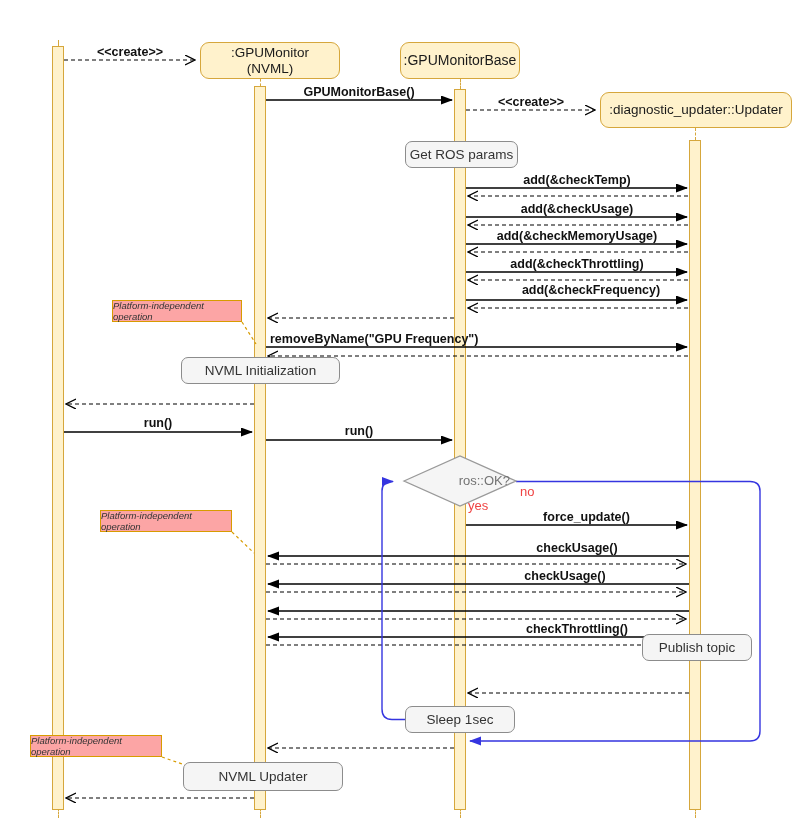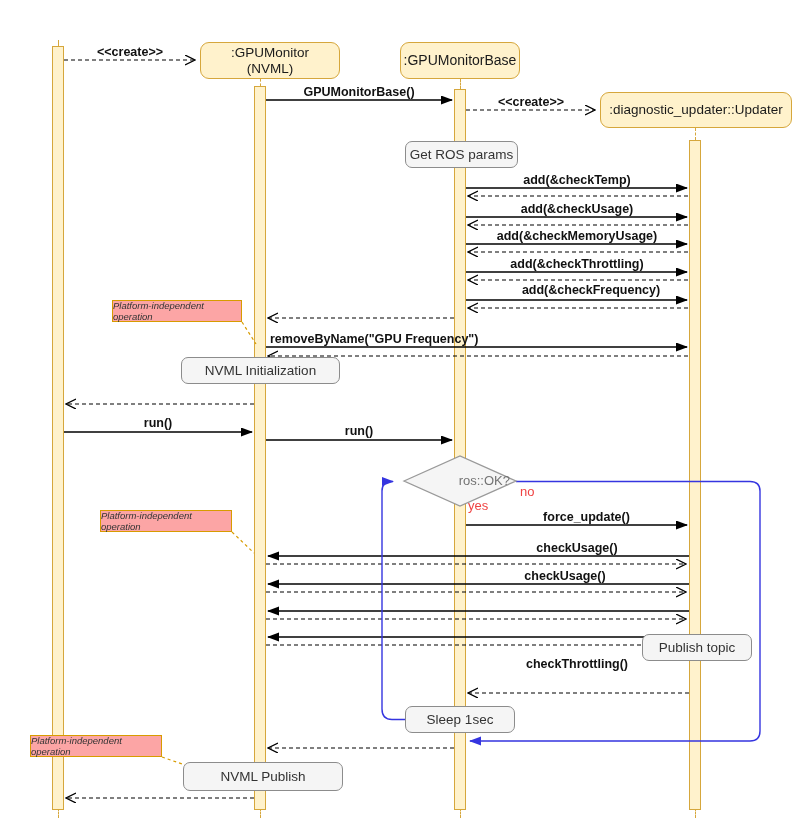--- a/index.html
+++ b/index.html
@@ -122,31 +122,31 @@
   <div class="mlabel" style="left:466px;top:201px;width:222px;">add(&amp;checkUsage)</div>
   <div class="mlabel" style="left:466px;top:228px;width:222px;">add(&amp;checkMemoryUsage)</div>
   <div class="mlabel" style="left:466px;top:256px;width:222px;">add(&amp;checkThrottling)</div>
   <div class="mlabel" style="left:466px;top:282px;width:250px;">add(&amp;checkFrequency)</div>
   <div class="mlabel left" style="left:270px;top:331px;">removeByName("GPU Frequency")</div>
   <div class="mlabel" style="left:64px;top:415px;width:188px;">run()</div>
   <div class="mlabel" style="left:266px;top:423px;width:186px;">run()</div>
   <div class="mlabel" style="left:466px;top:509px;width:241px;">force_update()</div>
   <div class="mlabel" style="left:466px;top:540px;width:222px;">checkUsage()</div>
   <div class="mlabel" style="left:466px;top:568px;width:198px;">checkUsage()</div>
-  <div class="mlabel" style="left:466px;top:621px;width:222px;margin-top:35px;">checkThrottling()</div>
+  <div class="mlabel" style="left:466px;top:621px;width:222px;">checkThrottling()</div>
 
   <div class="cond-label" style="left:410px;top:473px;width:100px;">ros::OK?</div>
   <div class="blue-label" style="left:520px;top:484px;">no</div>
   <div class="blue-label" style="left:468px;top:498px;">yes</div>
 
   <div class="action" style="left:405px;top:141px;width:113px;height:27px;">Get ROS params</div>
   <div class="action" style="left:181px;top:357px;width:159px;height:27px;">NVML Initialization</div>
   <div class="action" style="left:642px;top:634px;width:110px;height:27px;">Publish topic</div>
   <div class="action" style="left:405px;top:706px;width:110px;height:27px;">Sleep 1sec</div>
-  <div class="action" style="left:183px;top:762px;width:160px;height:29px;">NVML Publish</div>
+  <div class="action" style="left:183px;top:762px;width:160px;height:29px;">NVML Updater</div>
 
   <div class="note" style="left:112px;top:300px;width:130px;height:22px;">Platform-independent operation</div>
   <div class="note" style="left:100px;top:510px;width:132px;height:22px;">Platform-independent operation</div>
   <div class="note" style="left:30px;top:735px;width:132px;height:22px;">Platform-independent operation</div>
 
   <div class="head" style="left:200px;top:42px;width:140px;height:37px;font-size:13.5px;">:GPUMonitor
 (NVML)</div>
   <div class="head" style="left:600px;top:92px;width:192px;height:36px;font-size:13.5px;">:diagnostic_updater::Updater</div>
   <div class="head" style="left:400px;top:42px;width:120px;height:37px;">:GPUMonitorBase</div>
 

